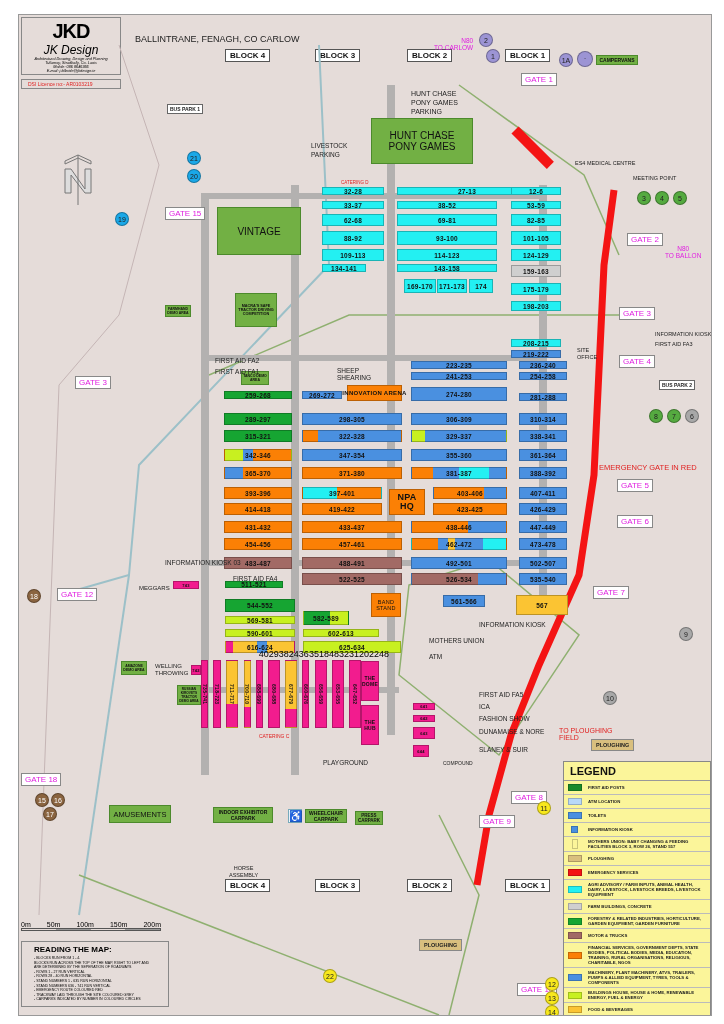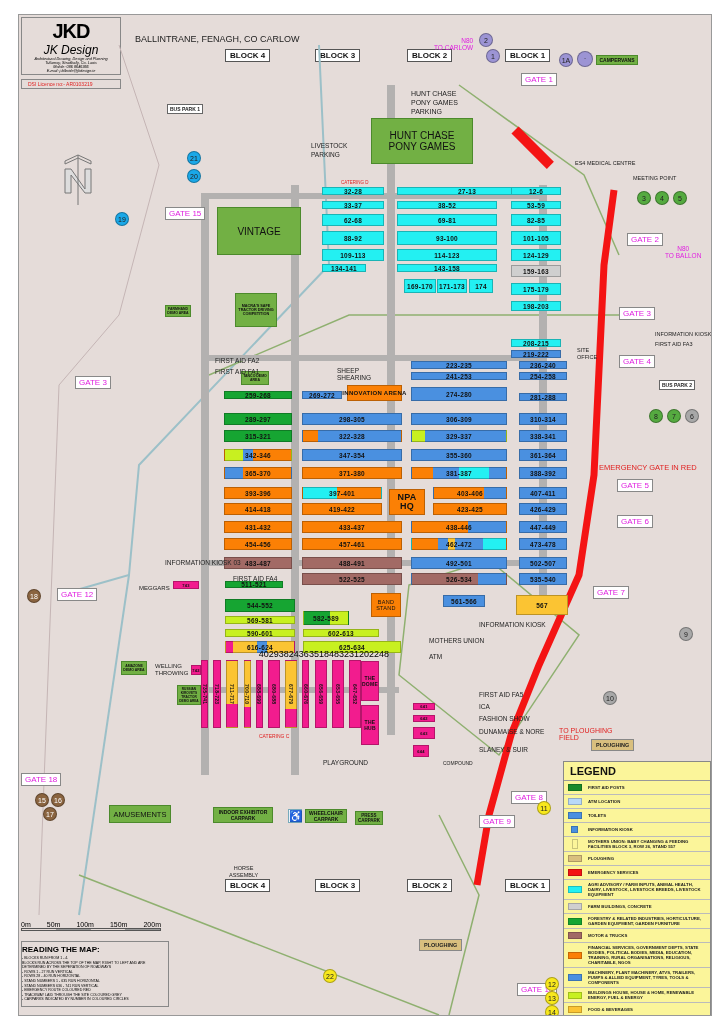--- a/index.html
+++ b/index.html
@@ -379,21 +379,21 @@
     <div style="display:flex;justify-content:space-between;font-size:7px">
       <span>0m</span>
       <span>50m</span>
       <span>100m</span>
       <span>150m</span>
       <span>200m</span>
     </div>
     <div style="height:3px;border:1px solid #555;background:linear-gradient(90deg,#e5dcd9 25%,#999 25%,#999 50%,#e5dcd9 50%,#e5dcd9 75%,#999 75%)"></div>
   </div>
 
-  <div class="abs" style="left:2px;top:926px;width:148px;height:66px;border:1px solid #888;padding:3px 0">
+  <div class="abs" style="left:2px;top:926px;width:148px;height:66px;border:1px solid #888;padding:3px 12px">
     <div style="font-size:8px;font-weight:bold;margin-bottom:2px">READING THE MAP:</div>
     <div style="font-size:3.6px;line-height:4.6px">- BLOCKS RUN FROM 1 - 4.</div>
     <div style="font-size:3.6px;line-height:4.6px">  BLOCKS RUN ACROSS THE TOP OF THE MAP, RIGHT TO LEFT AND ARE DETERMINED BY THE SEPERATION OF ROADWAYS</div>
     <div style="font-size:3.6px;line-height:4.6px">- ROWS 1 - 27 RUN VERTICAL</div>
     <div style="font-size:3.6px;line-height:4.6px">- ROWS 28 - 40 RUN HORIZONTAL</div>
     <div style="font-size:3.6px;line-height:4.6px">- STAND NUMBERS 1 - 635 RUN HORIZONTAL</div>
     <div style="font-size:3.6px;line-height:4.6px">- STAND NUMBERS 636 - 741 RUN VERTICAL</div>
     <div style="font-size:3.6px;line-height:4.6px">- EMERGENCY ROUTE COLOURED RED</div>
     <div style="font-size:3.6px;line-height:4.6px">- TRACKWAY LAID THROUGH THE SITE COLOURED GREY</div>
     <div style="font-size:3.6px;line-height:4.6px">- CARPARKS INDICATED BY NUMBER IN COLOURED CIRCLES</div>

